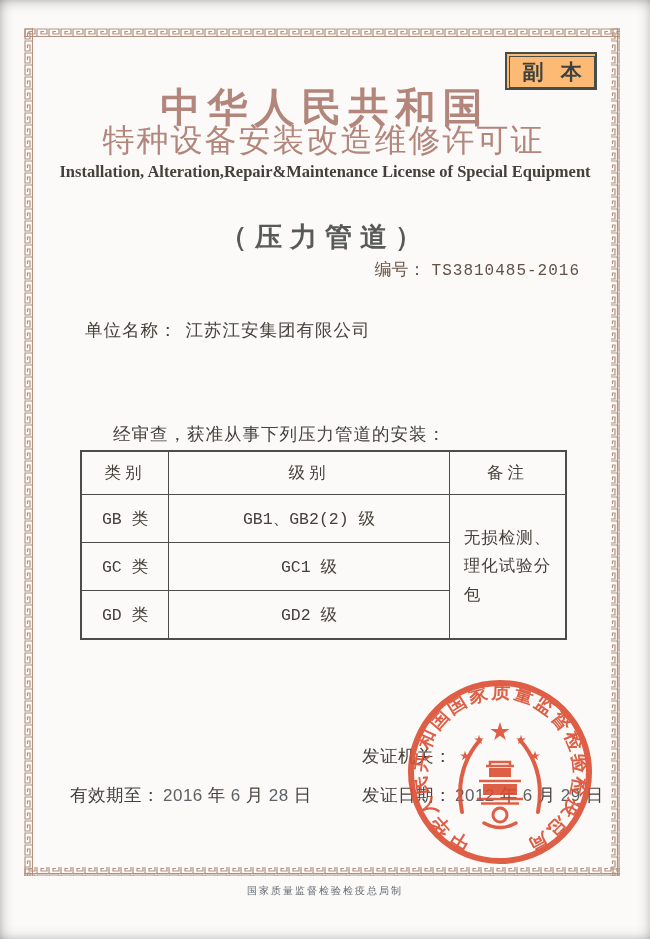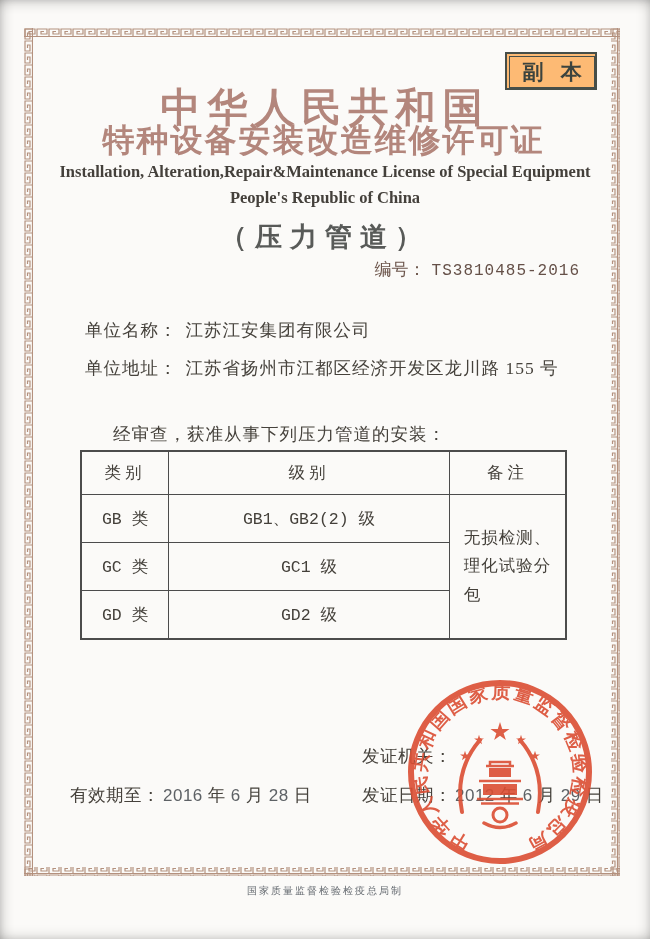--- a/index.html
+++ b/index.html
@@ -17,21 +17,21 @@
   .frame{left:24px;top:28px;}
   
   .badge{left:505px;top:52px;width:92px;height:38px;border:2px solid #464e49;
          padding:2px;box-sizing:border-box;background:#fdba74;}
   .badge-inner{width:100%;height:100%;border:1px solid #464e49;display:flex;
          align-items:center;justify-content:center;}
   .badge-inner span{font-size:21px;font-weight:bold;color:#3c433e;letter-spacing:6px;margin-left:6px;}
   
   .t1{left:0;top:80px;width:650px;text-align:center;font-size:40px;font-weight:bold;
       color:#b3867c;letter-spacing:7px;}
-  .t2{left:0;top:119px;width:647px;text-align:center;font-size:32px;font-weight:bold;
+  .t2{left:0;top:119px;width:647px;text-align:center;font-size:32px;font-weight:normal;
       color:#b3867c;letter-spacing:2px;}
   .en1{left:0;top:162px;width:650px;text-align:center;font-size:16.5px;font-weight:bold;color:#44403b;}
   .en2{left:0;top:188px;width:650px;text-align:center;font-size:16.5px;font-weight:bold;color:#44403b;}
   .cat{left:0;top:219px;width:650px;text-align:center;font-size:27px;font-weight:bold;
        color:#585a58;letter-spacing:8px;}
   .license-no{right:70px;top:258px;font-size:17px;color:#6b544a;}
   .license-no .mono{font-family:"Liberation Mono","DejaVu Sans Mono",monospace;font-size:16px;
        letter-spacing:1px;margin-left:6px;color:#655048;}
   
   .line{font-size:17.5px;color:#46423c;letter-spacing:1px;}
@@ -84,32 +84,28 @@
 
   <div class="abs badge">
     <div class="badge-inner">
       <span>副 本</span>
     </div>
   </div>
 
   <div class="abs t1">中华人民共和国</div>
   <div class="abs t2">特种设备安装改造维修许可证</div>
   <div class="abs en1">Installation, Alteration,Repair&amp;Maintenance License of Special Equipment</div>
-  <div class="abs en2">People's Republic of China</div>
   <div class="abs cat">（压力管道）</div>
 
   <div class="abs license-no">
     <span>编号：</span><span class="mono">TS3810485-2016</span>
   </div>
 
   <div class="abs line name">
     <span>单位名称：</span><span class="val">江苏江安集团有限公司</span>
-  </div>
-  <div class="abs line addr">
-    <span>单位地址：</span><span class="val">江苏省扬州市江都区经济开发区龙川路 155 号</span>
   </div>
 
   <div class="abs intro">经审查，获准从事下列压力管道的安装：</div>
 
   <table class="abs scope-table">
     <colgroup>
         <col style="width:88px">
         <col style="width:282px">
         <col style="width:117px">
       </colgroup>

